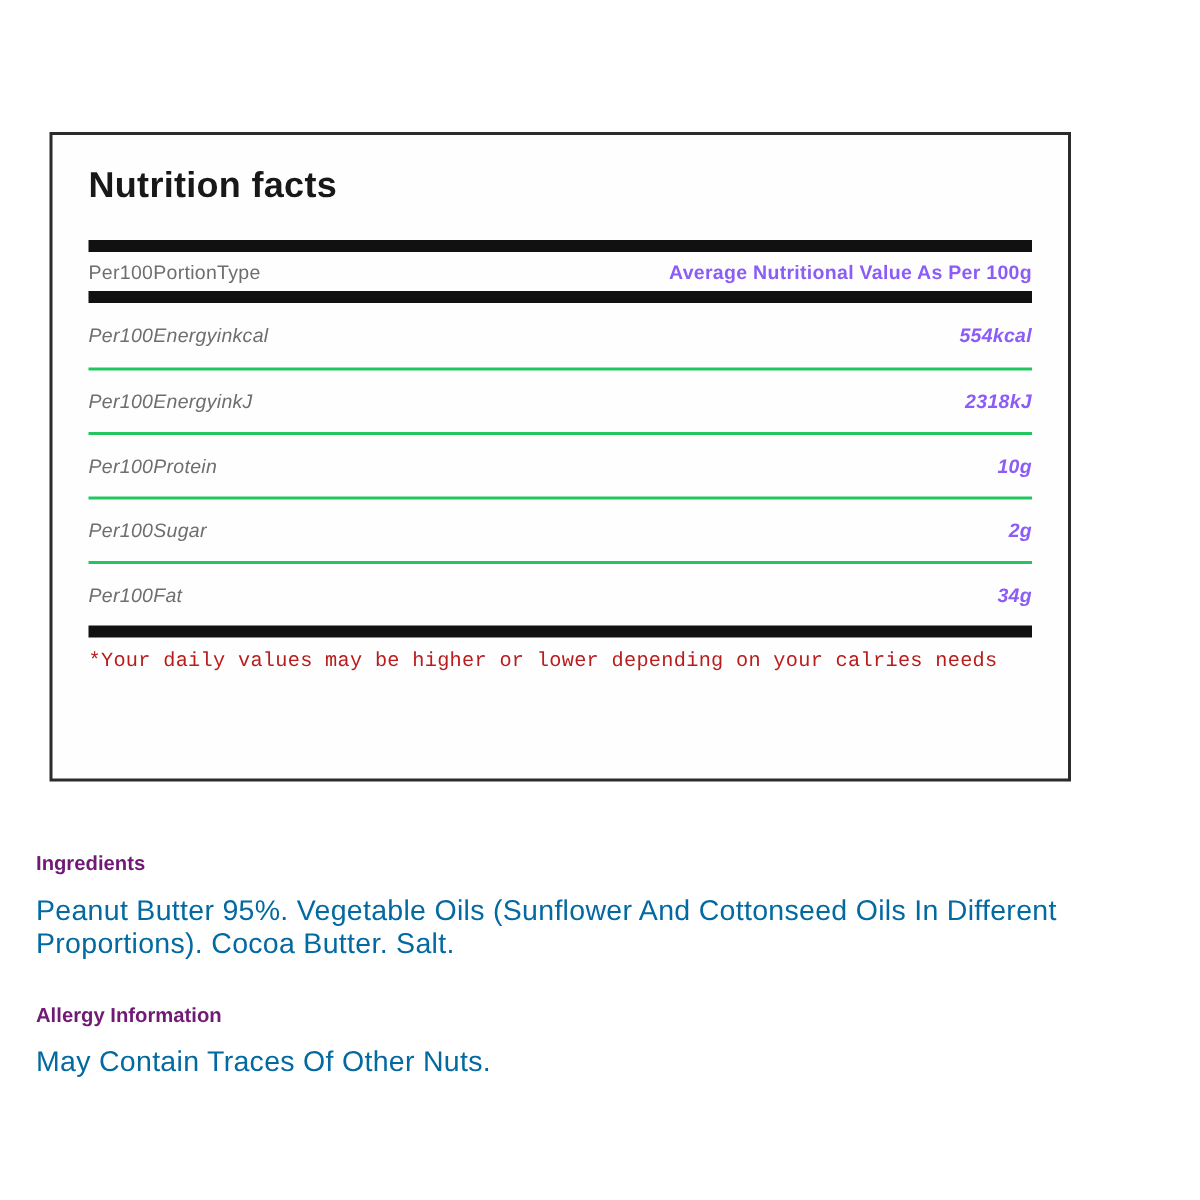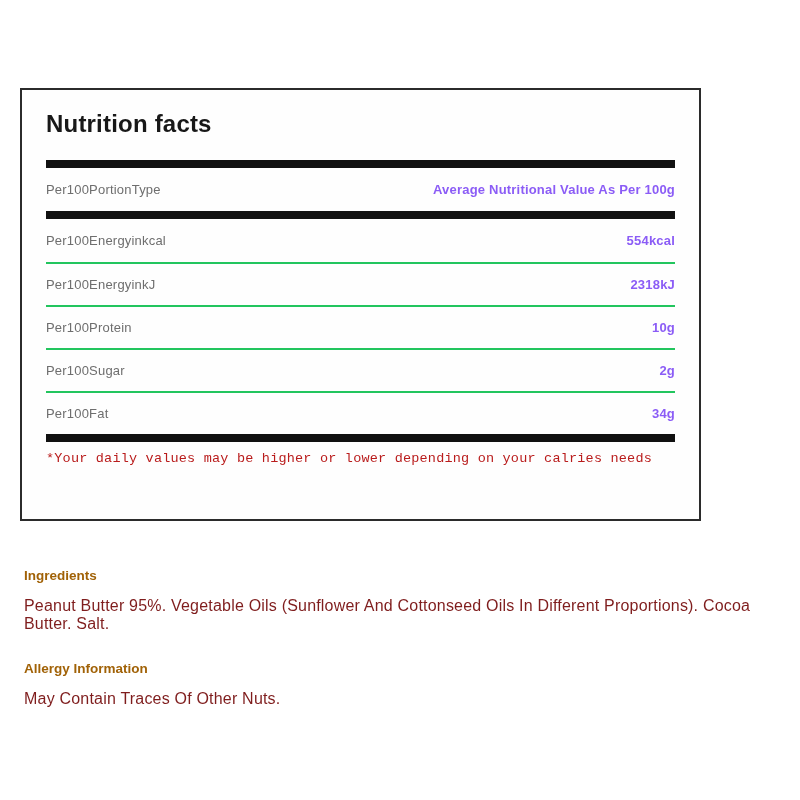--- a/index.html
+++ b/index.html
@@ -7,21 +7,21 @@
     width: 800px; height: 800px;
     background: #ffffff;
     font-family: "Liberation Sans", "DejaVu Sans", sans-serif;
     color: #1e1e1e;
     overflow: hidden;
   }
   .page { padding-top: 88px; }
 
   
   .card {
-    margin-left: 20px;
+    margin-left: 33px;
     width: 681px;
     height: 433px;
     border: 2px solid #2b2b2b;
     background: #fefefe;
     padding: 20px 24px 0 24px;
   }
   .card-title {
     font-size: 24px;
     font-weight: 700;
     letter-spacing: 0.2px;
@@ -29,23 +29,23 @@
     margin-bottom: 22px;
   }
   .thick-bar {
     height: 8px;
     background: #111111;
   }
   .nf-row {
     display: flex;
     justify-content: space-between;
     align-items: center;
-    height: 43px;
+    height: 26px;
   }
-  .nf-row.data { height: 43px; }
+  .nf-row.data { height: 43px; font-style: italic; }
   .nf-row.data + .nf-row.data { border-top: 2px solid #22c55e; }
   .nf-label {
     font-size: 13px;
     color: #6e6e6e;
     letter-spacing: 0.2px;
   }
   .nf-value {
     font-size: 13px;
     font-weight: 700;
     color: #8b5cf6;
@@ -66,26 +66,26 @@
   .info-heading {
     font-size: 17px;
     font-weight: 800;
     color: #141414;
     letter-spacing: 0.4px;
     margin-bottom: 15px;
   }
   .info-subheading {
     font-size: 13.5px;
     font-weight: 700;
-    color: #a16207;
+    color: #701a75;
     margin-bottom: 14px;
   }
   .info-text {
-    font-size: 16px;
-    color: #7f1d1d;
+    font-size: 19px;
+    color: #0369a1;
     letter-spacing: 0.2px;
     margin-bottom: 28px;
   }
 </style>
 </head>
 <body>
 
 <div class="page">
 
   <div class="card">

